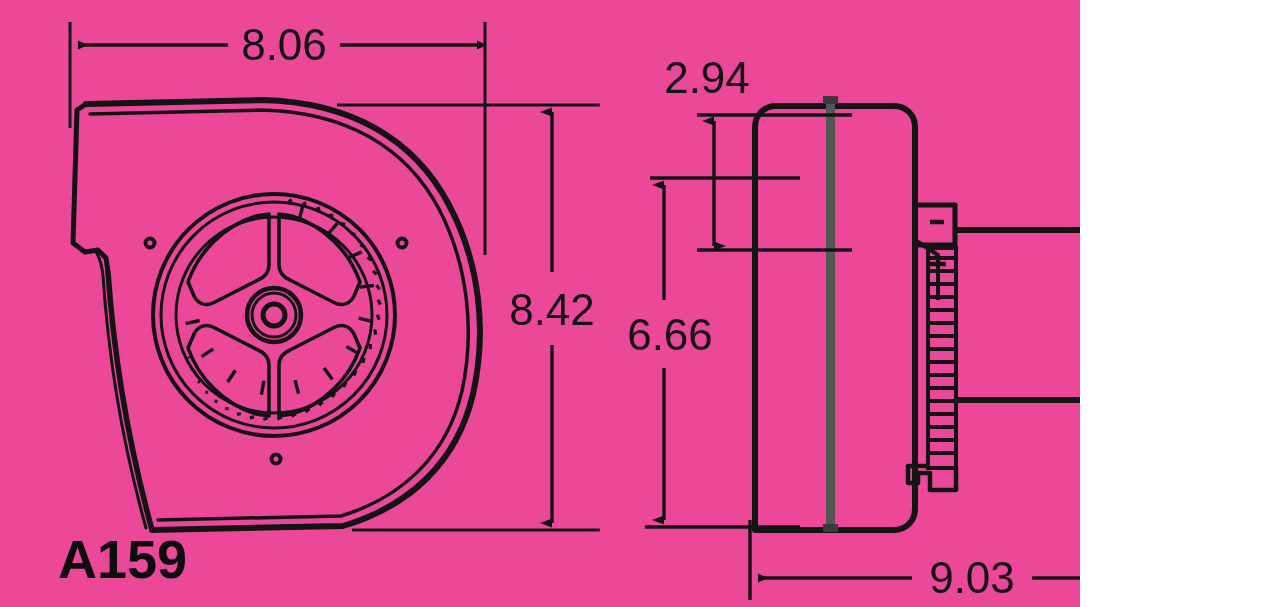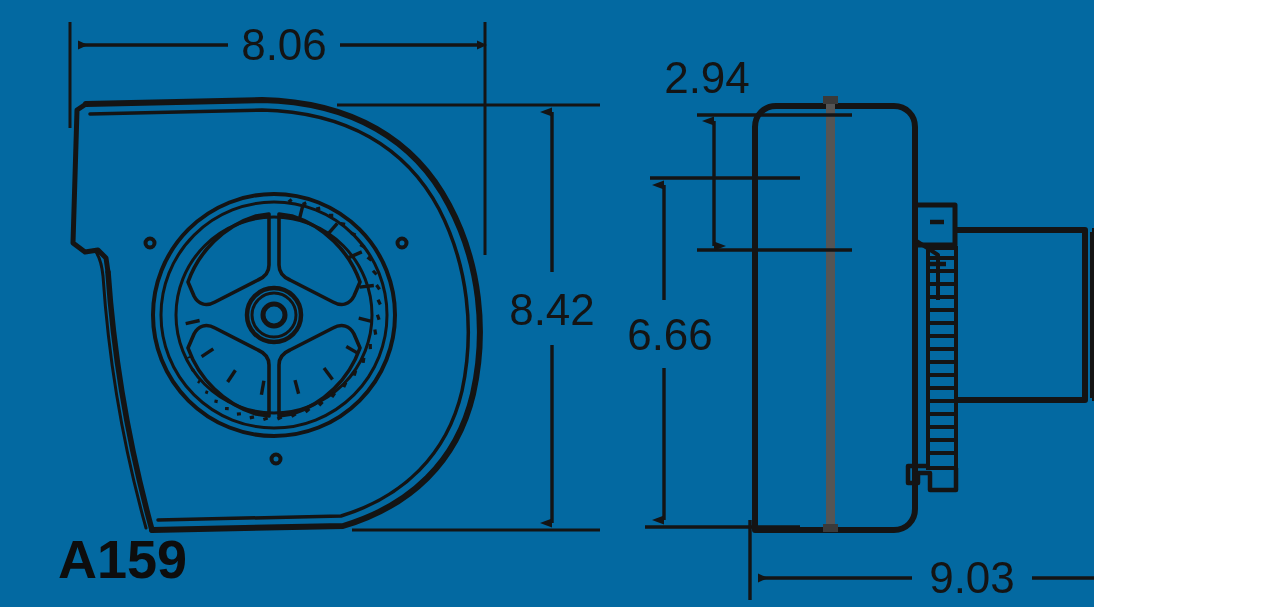--- a/index.html
+++ b/index.html
@@ -7,23 +7,22 @@
     padding: 0;
     background: #ffffff;
   }
   body {
     font-family: "Liberation Sans", sans-serif;
   }
   #sheet {
     position: relative;
     width: 1080px;
     height: 607px;
-    background: #0369a1;
+    background: #ec4899;
     overflow: hidden;
-    padding-left: 14px;
   }
   #sheet svg {
     position: absolute;
     left: 0;
     top: 0;
   }
   .dim-text {
     font-family: "Liberation Sans", sans-serif;
     font-size: 44px;
     fill: #141414;

